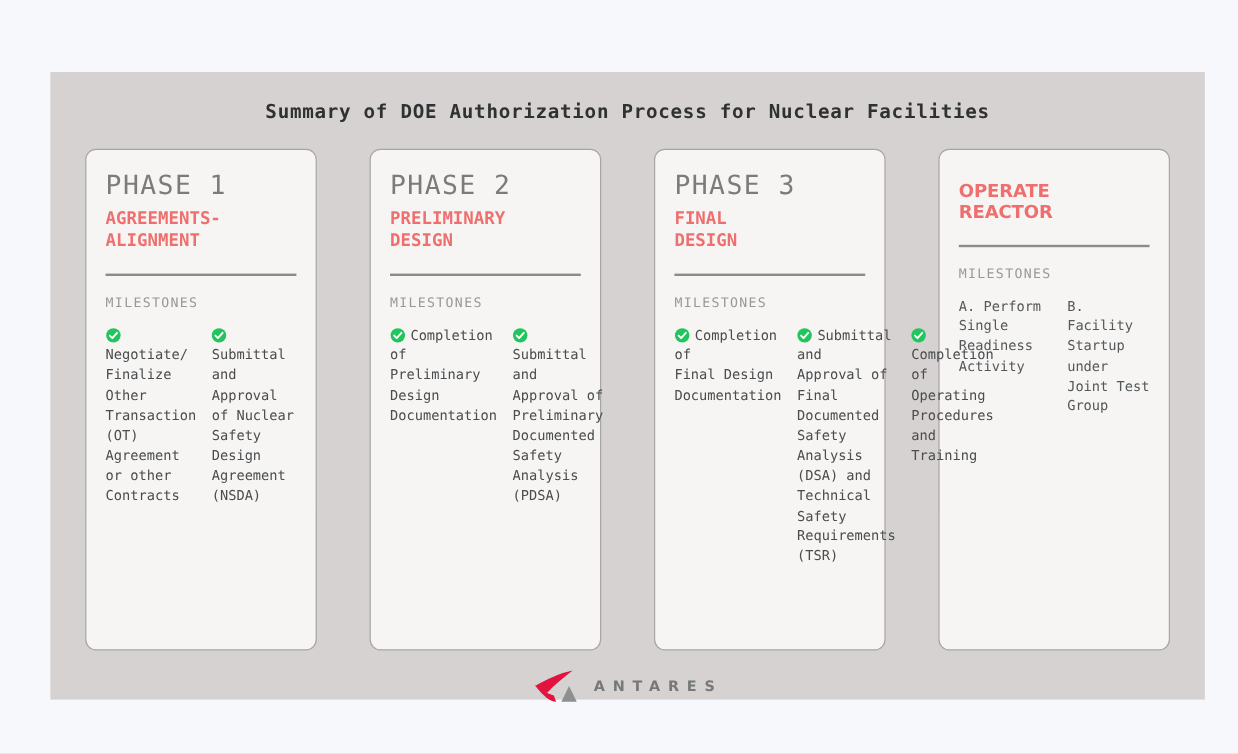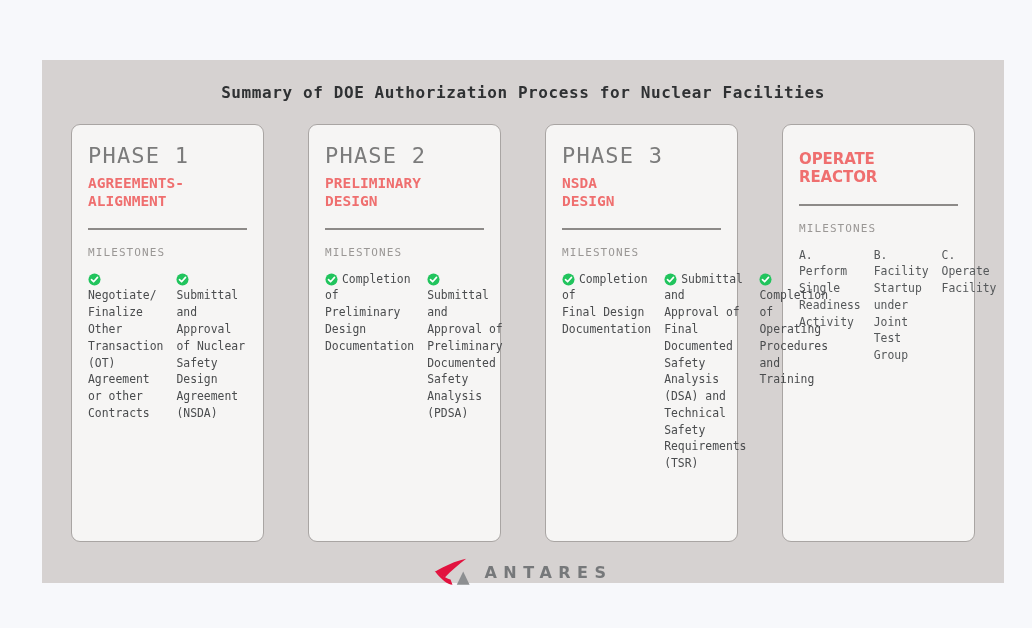--- a/index.html
+++ b/index.html
@@ -153,21 +153,21 @@
     display: flex;
     align-items: center;
     justify-content: center;
     gap: 9px;
   }
 
   .logo-mark { width: 42px; height: 28px; display: block; }
 
   .logo-word {
     font-family: "DejaVu Sans", "Liberation Sans", sans-serif;
-    font-size: 16px;
+    font-size: 12px;
     font-weight: 700;
     letter-spacing: 6.5px;
     color: #76787a;
     white-space: nowrap;
   }
 </style>
 </head>
 <body>
 
 <div id="root">
@@ -219,21 +219,21 @@
                 <path d="M4.3 8.2 L6.9 10.8 L11.7 5.4" fill="none" stroke="#ffffff" stroke-width="2" stroke-linecap="round" stroke-linejoin="round"></path>
               </svg><span class="milestone-text">Submittal and
 Approval of
 Preliminary
 Documented Safety
 Analysis (PDSA)</span></li>
           </ul>
         </div>
         <div class="card">
           <div class="phase-label">PHASE 3</div>
-          <div class="phase-sub">NSDA
+          <div class="phase-sub">FINAL
 DESIGN</div>
           <div class="divider"></div>
           <div class="milestones-label">MILESTONES</div>
           <ul class="milestone-list">
             <li class="milestone with-check"><svg class="check-icon" viewBox="0 0 16 16" xmlns="http://www.w3.org/2000/svg">
                 <circle cx="8" cy="8" r="7.4" fill="#21c45d"></circle>
                 <path d="M4.3 8.2 L6.9 10.8 L11.7 5.4" fill="none" stroke="#ffffff" stroke-width="2" stroke-linecap="round" stroke-linejoin="round"></path>
               </svg><span class="milestone-text">Completion of
 Final Design
 Documentation</span></li>
@@ -259,21 +259,20 @@
           <div class="phase-sub">OPERATE
 REACTOR</div>
           <div class="divider"></div>
           <div class="milestones-label">MILESTONES</div>
           <ul class="milestone-list">
             <li class="milestone lettered"><span class="milestone-text">A. Perform Single
 Readiness Activity</span></li>
             <li class="milestone lettered"><span class="milestone-text">B. Facility
 Startup under
 Joint Test Group</span></li>
-            <li class="milestone lettered"><span class="milestone-text">C. Operate Facility</span></li>
           </ul>
         </div>
       </div>
 
     <div class="logo">
       <span class="logo-mark-wrap">
         <svg class="logo-mark" viewBox="0 0 42 28" xmlns="http://www.w3.org/2000/svg">
           <path d="M1.5 12.8 C 9 22.5, 14.5 26.5, 19.5 26.8 L 17.5 21.5 C 13 20.5, 8 17, 1.5 12.8 Z" fill="#e2133f"></path>
           <path d="M2.2 13.4 C 12 8.2, 22 3.0, 33.2 0.8 C 26 6.5, 18 12.5, 11.8 19.6
                    C 8.5 17.8, 5.2 15.6, 2.2 13.4 Z" fill="#e2133f"></path>

